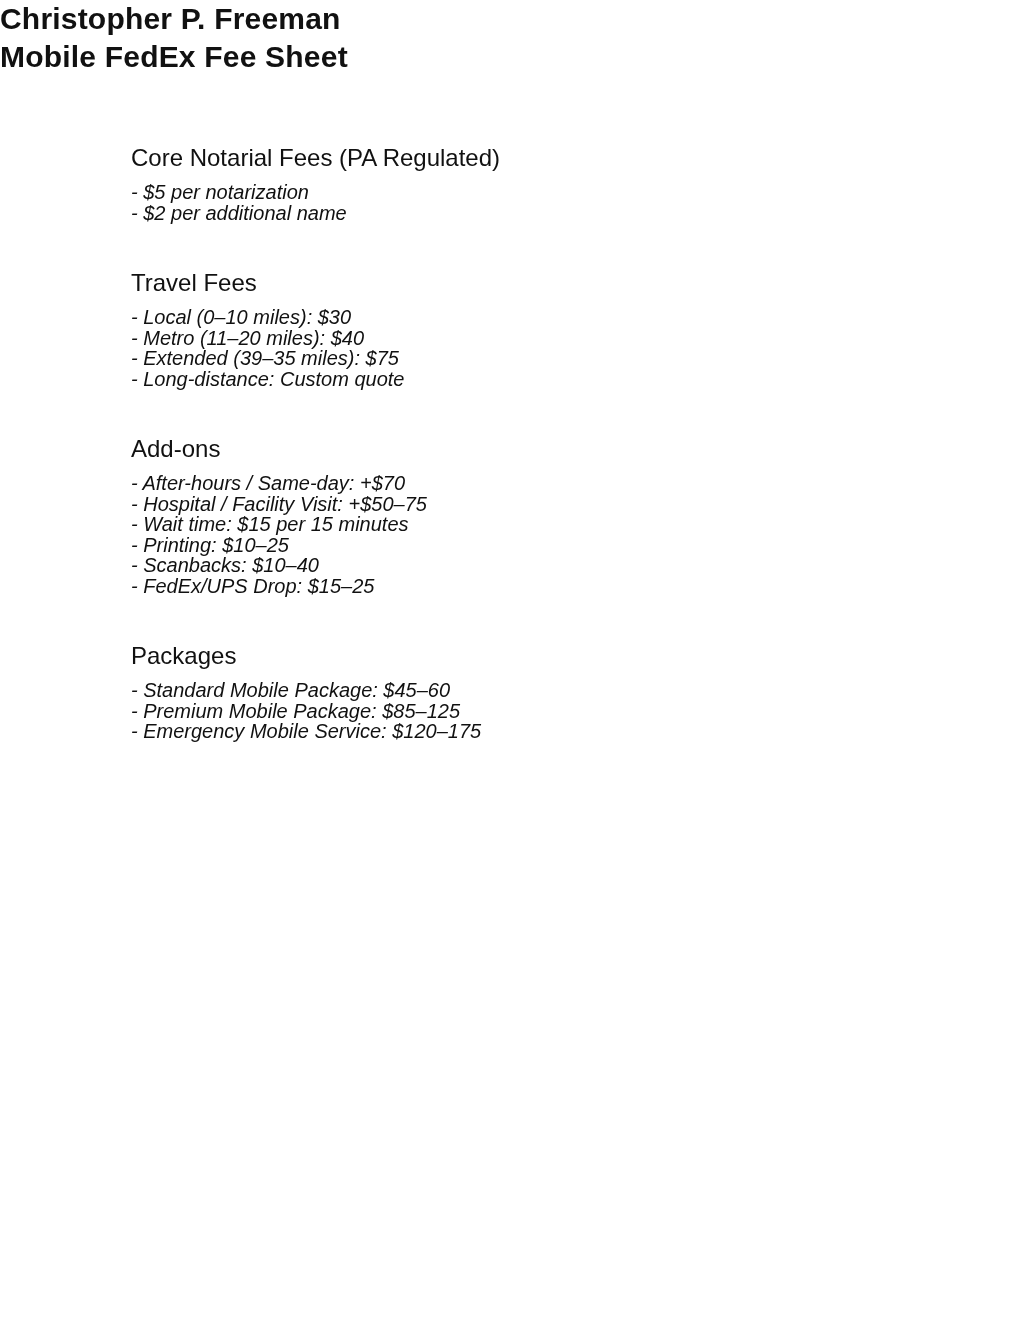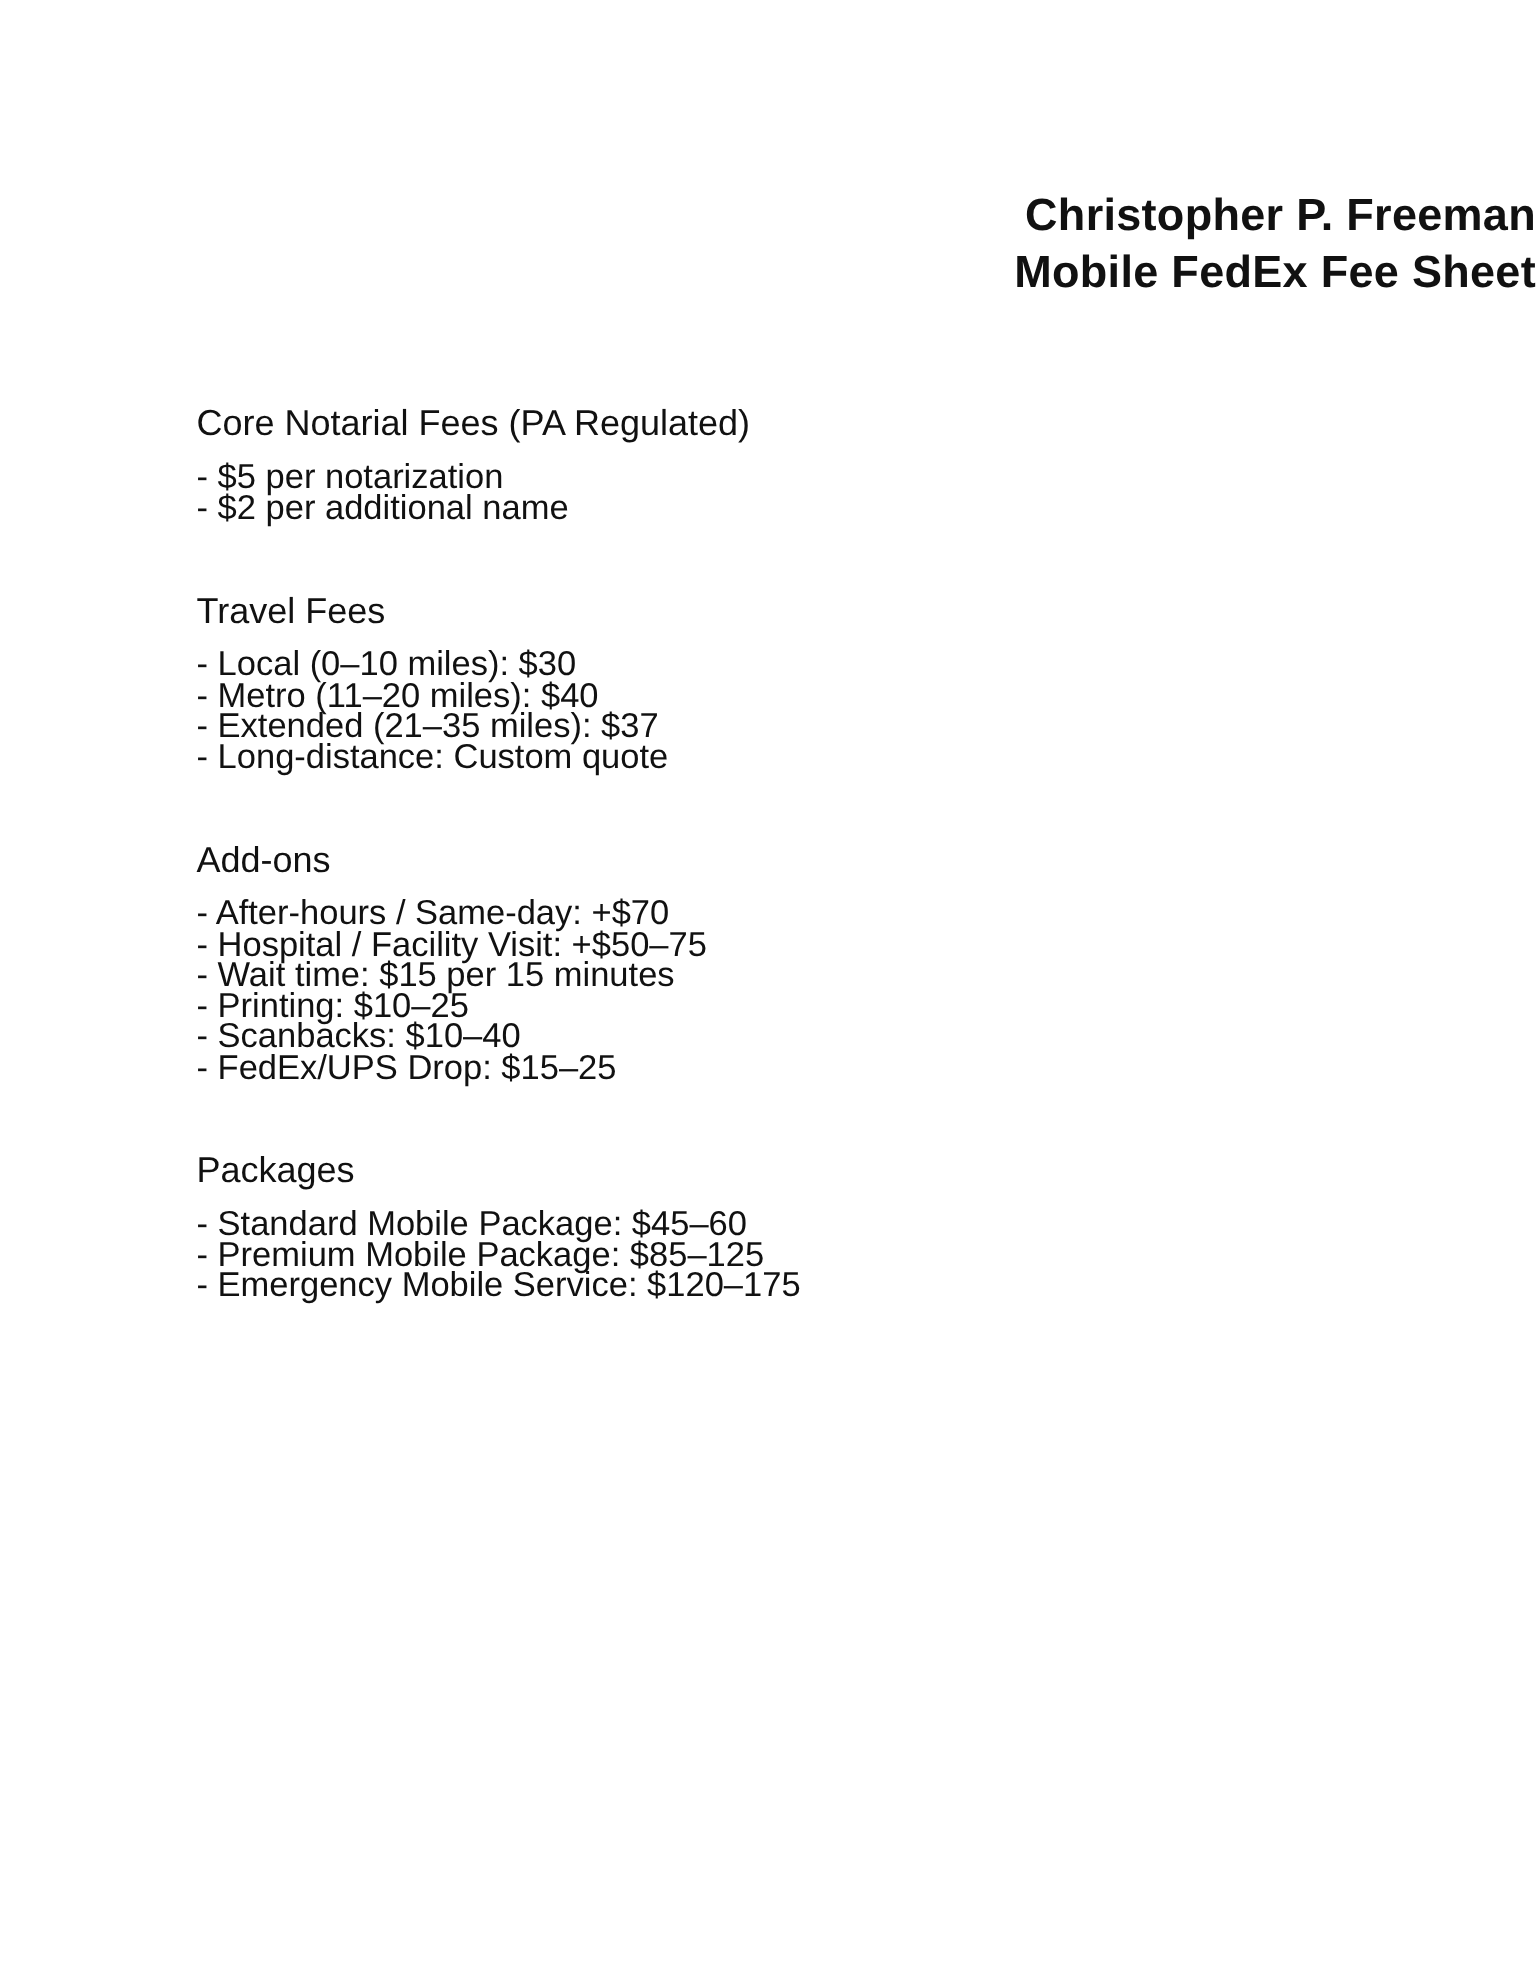--- a/index.html
+++ b/index.html
@@ -10,22 +10,21 @@
   .page {
     position: relative;
     width: 1024px;
     height: 1325px;
     background: #ffffff;
     color: #111111;
     font-family: "Liberation Sans", sans-serif;
     overflow: hidden;
   }
   .doc-title {
-    padding-top: 125px;
-    text-align: right;
+    text-align: left;
     font-weight: bold;
     font-size: 30px;
     line-height: 38px;
     letter-spacing: 0.2px;
   }
   .doc-body {
     margin: 67px 60px 0 131px;
   }
   .fee-section {
     margin: 0 0 45px 0;
@@ -33,23 +32,24 @@
   .fee-section h2 {
     margin: 0 0 10px 0;
     font-size: 24px;
     line-height: 29px;
     font-weight: normal;
   }
   .fee-list {
     list-style: none;
     margin: 0;
     padding: 0;
-    font-size: 23px;
+    font-size: 20px;
     line-height: 20.5px;
     font-weight: normal;
+    font-style: italic;
   }
   .fee-list li {
     white-space: pre;
   }
 </style>
 </head>
 <body>
 
 <div class="page">
 
@@ -66,21 +66,21 @@
         <li>- $5 per notarization</li>
         <li>- $2 per additional name</li>
       </ul>
     </section>
 
     <section class="fee-section">
       <h2>Travel Fees</h2>
       <ul class="fee-list">
         <li>- Local (0–10 miles): $30</li>
         <li>- Metro (11–20 miles): $40</li>
-        <li>- Extended (21–35 miles): $37</li>
+        <li>- Extended (39–35 miles): $75</li>
         <li>- Long-distance: Custom quote</li>
       </ul>
     </section>
 
     <section class="fee-section">
       <h2>Add-ons</h2>
       <ul class="fee-list">
         <li>- After-hours / Same-day: +$70</li>
         <li>- Hospital / Facility Visit: +$50–75</li>
         <li>- Wait time: $15 per 15 minutes</li>

